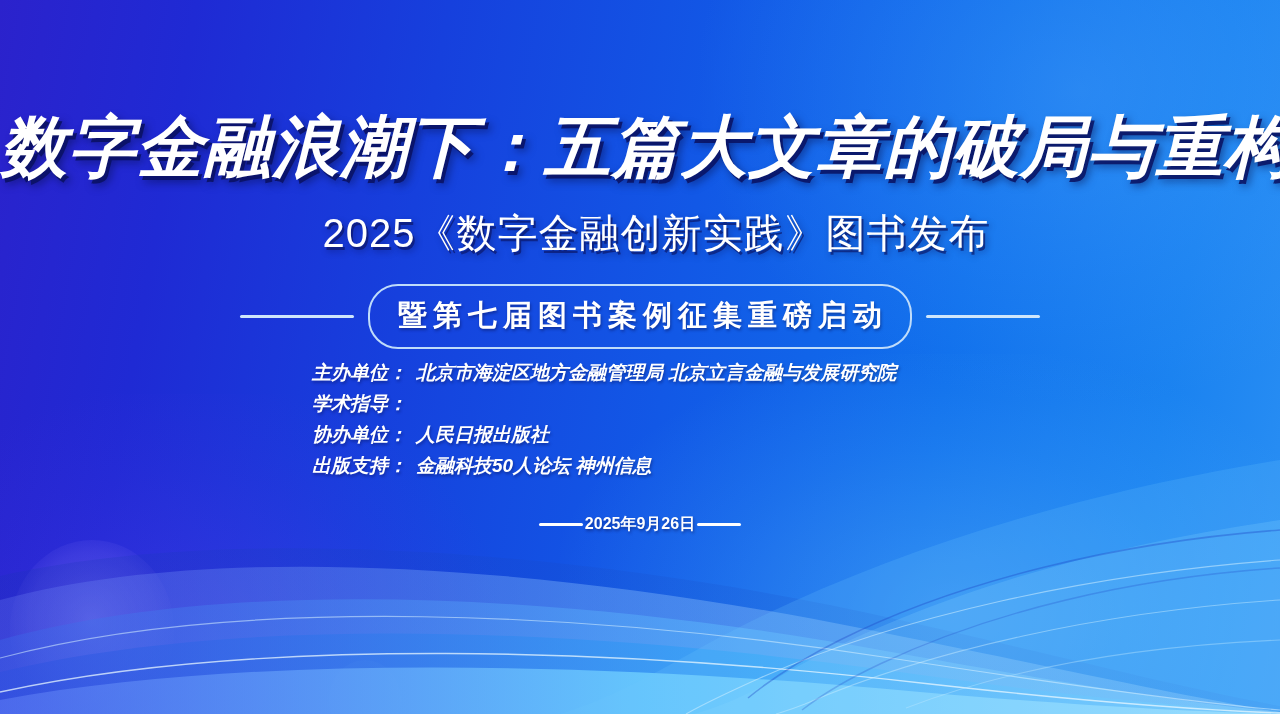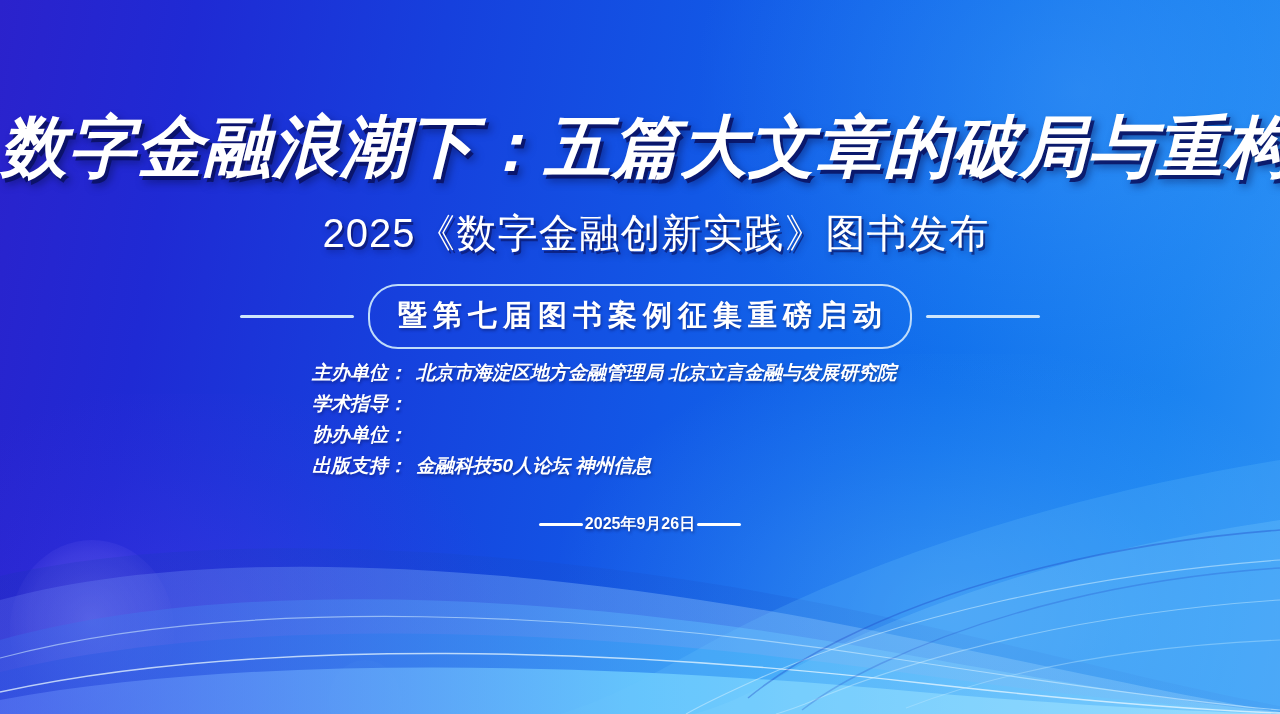--- a/index.html
+++ b/index.html
@@ -286,20 +286,21 @@
     <div class="orgs">
       <div class="org-line">
         <span class="org-label">主办单位：</span>
         <span class="org-value">北京市海淀区地方金融管理局  北京立言金融与发展研究院</span>
       </div>
       <div class="org-line">
         <span class="org-label">学术指导：</span>
       </div>
       <div class="org-line">
         <span class="org-label">协办单位：</span>
+        <span class="org-value">人民日报出版社</span>
       </div>
       <div class="org-line">
         <span class="org-label">出版支持：</span>
         <span class="org-value">金融科技50人论坛  神州信息</span>
       </div>
     </div>
 
     <div class="date-row">
       <span class="date-dash"></span>
       <span class="date-text">2025年9月26日</span>

